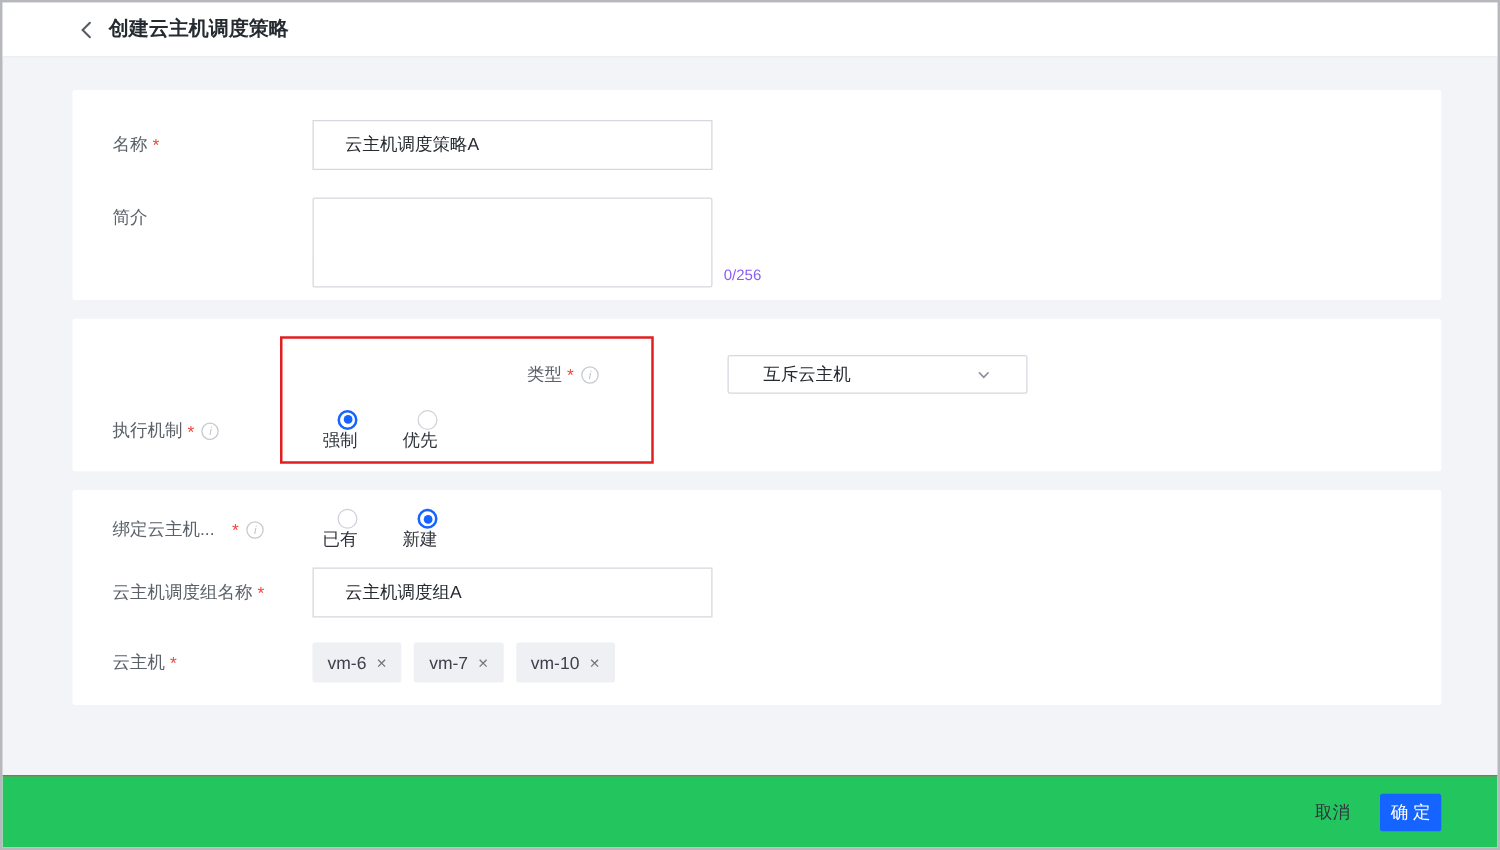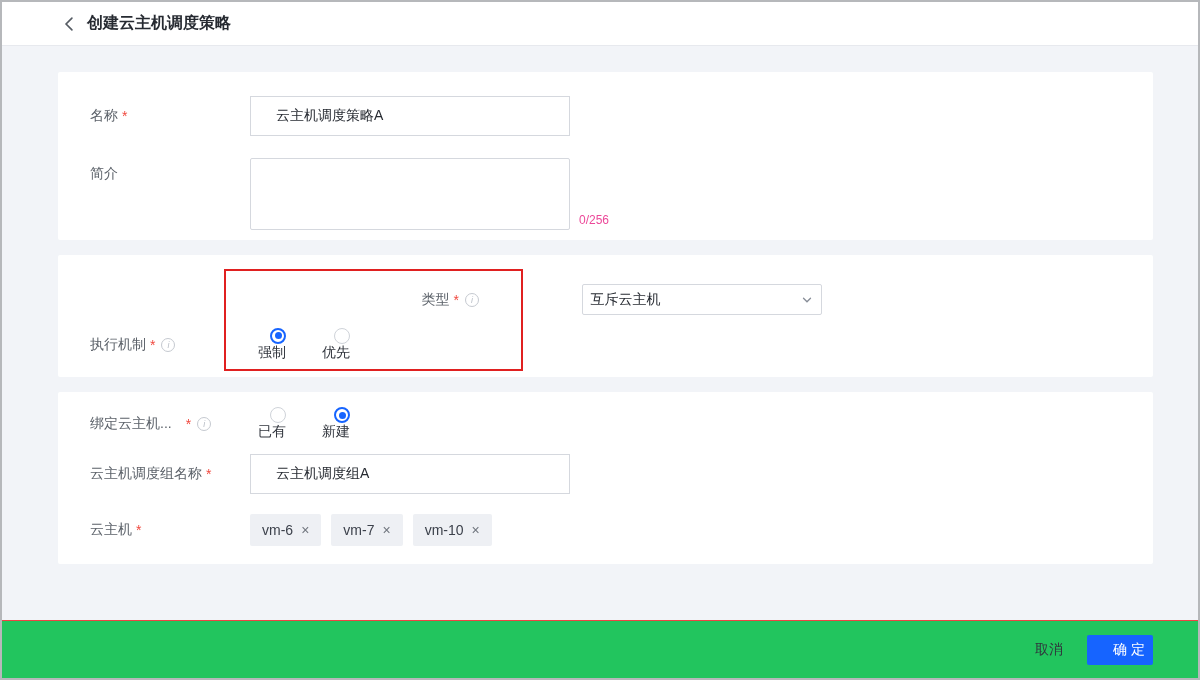--- a/index.html
+++ b/index.html
@@ -68,28 +68,28 @@
     font-family: "Liberation Sans", "DejaVu Sans", sans-serif;
   }
   .textarea-wrap { display: flex; align-items: flex-end; }
   .textarea {
     width: 320px; height: 72px;
     border: 1px solid #d5d8de; border-radius: 2px;
     padding: 6px 11px; font-size: 14px; color: #262a31;
     resize: none; outline: none; background: #fff;
     font-family: "Liberation Sans", "DejaVu Sans", sans-serif;
   }
-  .char-counter { margin-left: 9px; padding-bottom: 3px; font-size: 12px; color: #ec4899; }
+  .char-counter { margin-left: 9px; padding-bottom: 3px; font-size: 12px; color: #8b5cf6; }
   
   .select-box {
     width: 240px; height: 31px;
     border: 1px solid #d5d8de; border-radius: 2px;
     background: #fff; cursor: pointer;
     display: flex; align-items: center; justify-content: space-between;
-    padding: 0 8px; font-size: 14px; color: #262a31;
+    padding: 0 28px; font-size: 14px; color: #262a31;
   }
   
   .radio-group { display: flex; align-items: center; height: 31px; }
   .radio-item { display: inline-flex; align-items: flex-end; cursor: pointer; margin-right: 28px; flex-direction: column; }
   .radio-circle {
     width: 16px; height: 16px; border-radius: 50%;
     border: 1px solid #cfd3d9; background: #fff;
     display: inline-flex; align-items: center; justify-content: center;
     flex: 0 0 16px;
   }
@@ -126,27 +126,26 @@
     background: #22c55e; border-top: 1px solid #ef4444;
     display: flex; align-items: center; justify-content: flex-end;
     padding-right: 45px;
   }
   .cancel-btn {
     font-size: 14px; color: #30343c; cursor: pointer;
     background: none; border: none; margin-right: 24px;
     font-family: "Liberation Sans", "DejaVu Sans", sans-serif;
   }
   .confirm-btn {
-    width: 66px; height: 30px;
+    width: 49px; height: 30px;
     background: #1664ff; color: #ffffff;
     border: none; border-radius: 2px;
     font-size: 14px; cursor: pointer;
     display: inline-flex; align-items: center; justify-content: center;
     font-family: "Liberation Sans", "DejaVu Sans", sans-serif;
-    padding-left: 18px;
   }
 </style>
 </head>
 <body>
 
 <div class="page">
 
   <div class="header">
     <span class="back-btn">
       <svg width="10" height="14" viewBox="0 0 8 12">

